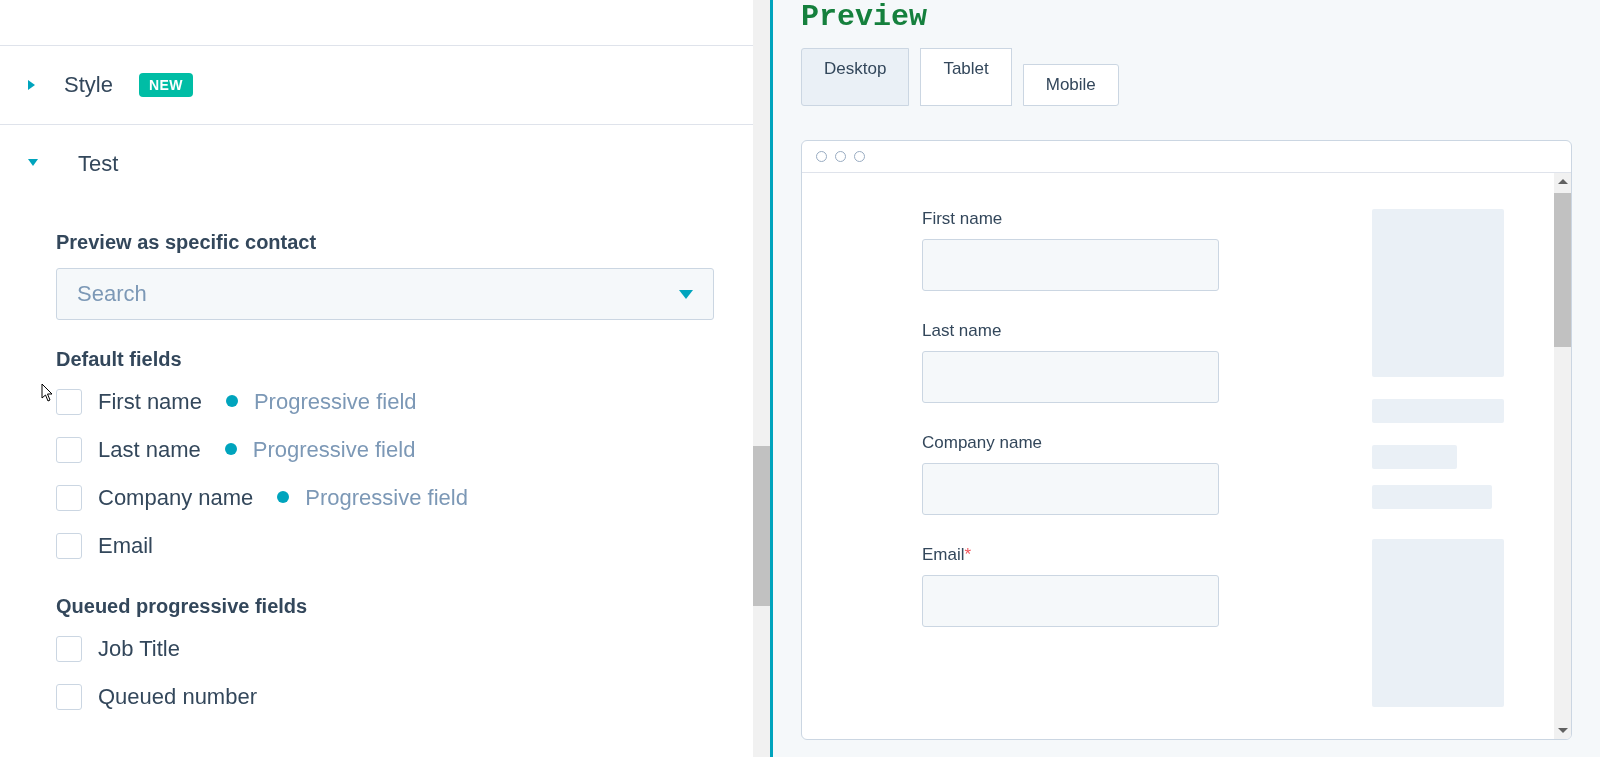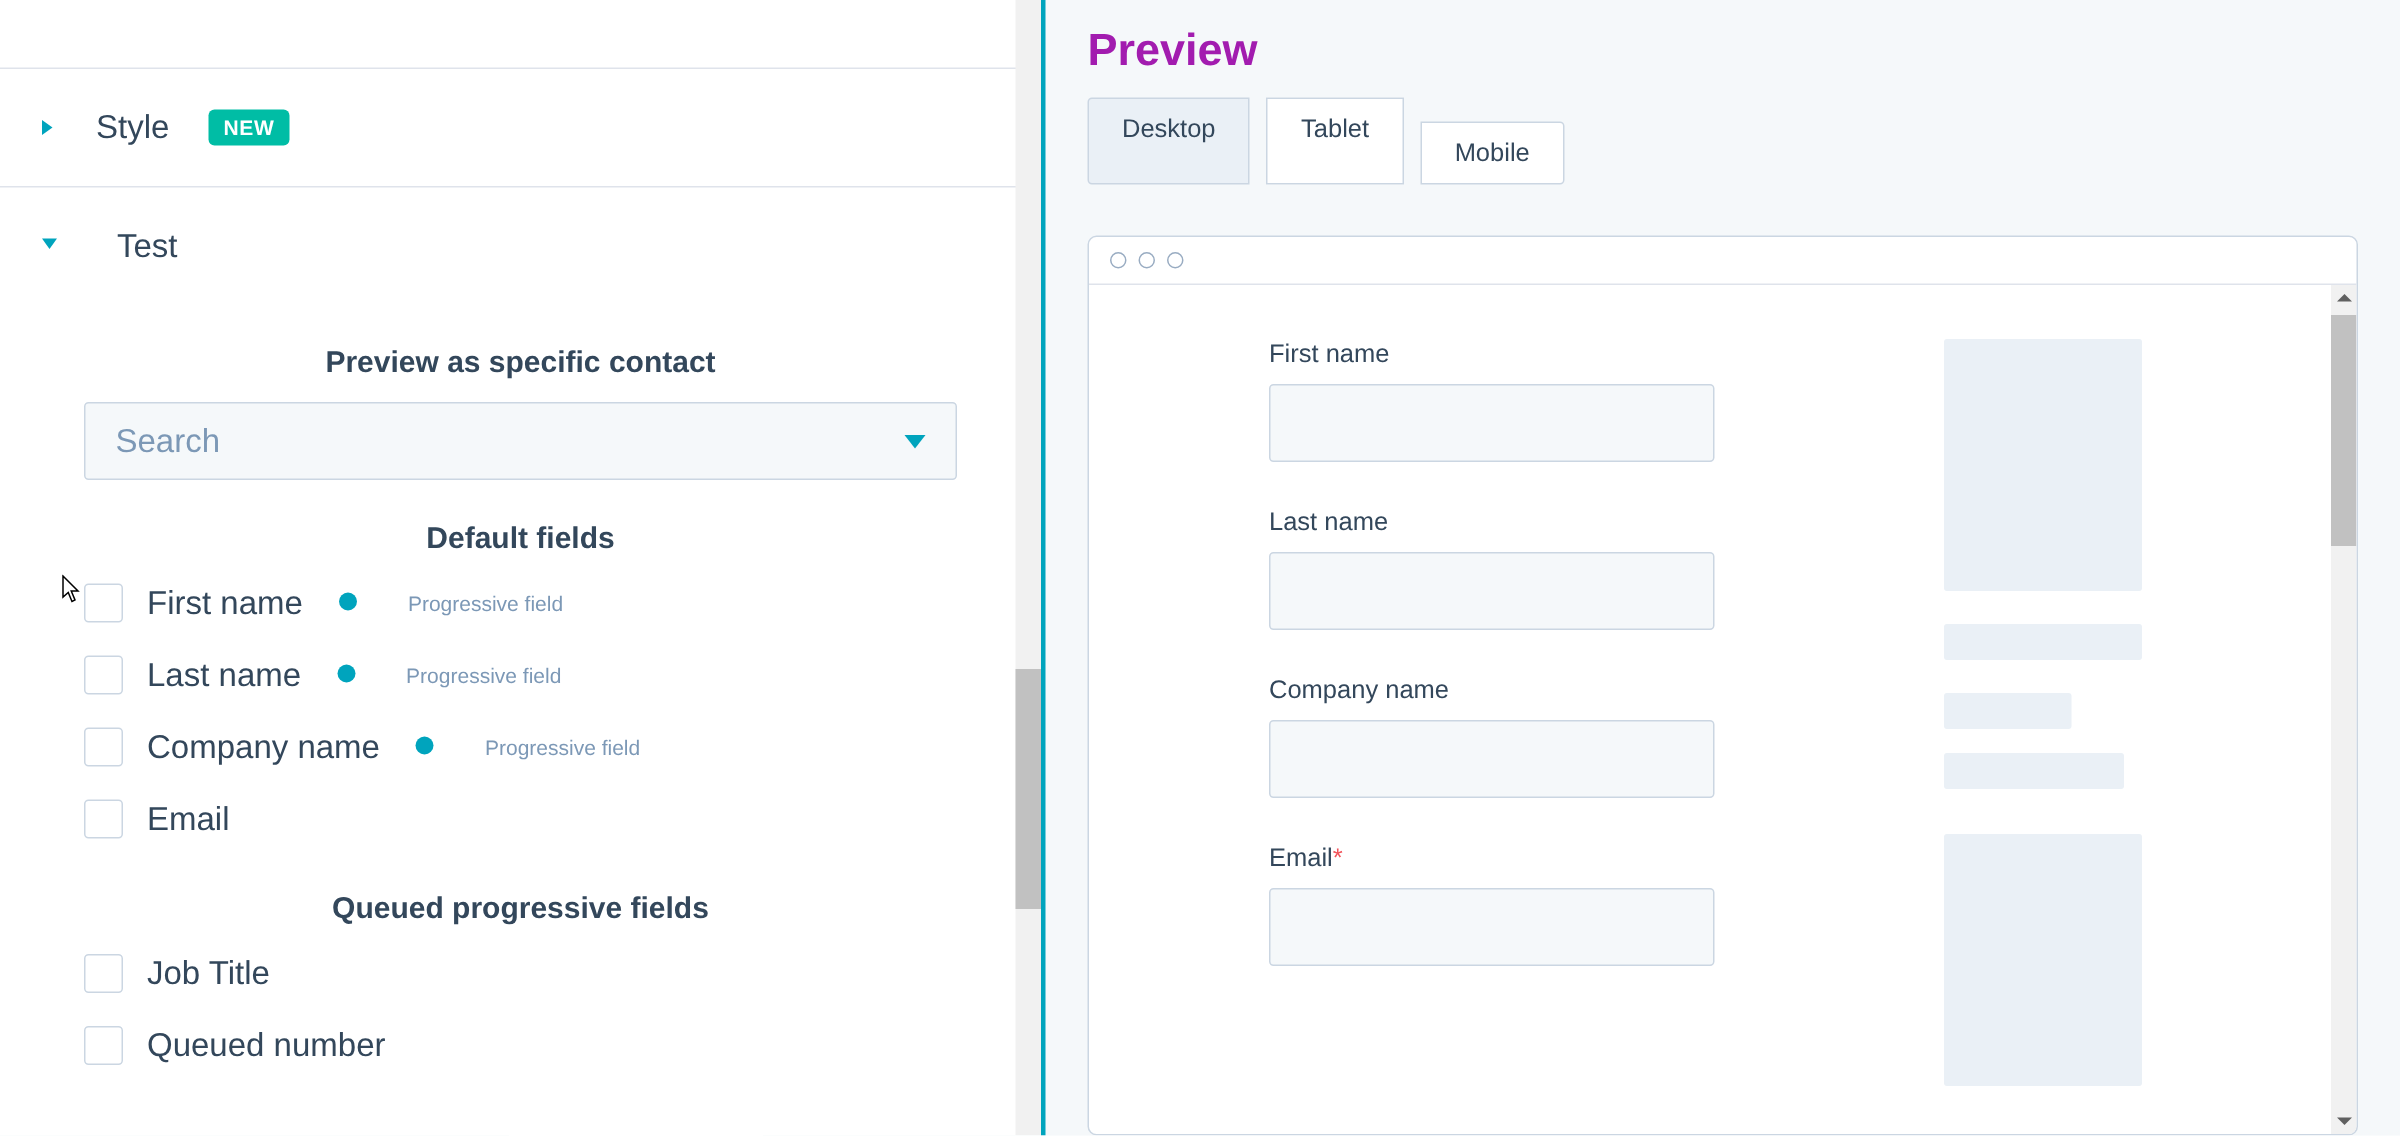--- a/index.html
+++ b/index.html
@@ -10,26 +10,25 @@
     body {
       font-family: -apple-system, BlinkMacSystemFont, "Segoe UI", Helvetica, Arial, sans-serif;
       width: 1600px;
       height: 757px;
       overflow: hidden;
       display: flex;
       background: #fff;
     }
     
     .left-panel {
-      width: 694px;
+      width: 770px;
       height: 100%;
       background: #fff;
       position: relative;
       overflow: hidden;
-      text-align: center;
     }
     
     .accordion-row {
       width: 100%;
       border-bottom: 1px solid #dfe3eb;
       padding: 26px 28px;
       display: flex;
       align-items: center;
       gap: 26px;
       cursor: pointer;
@@ -128,23 +127,23 @@
     .prog-dot {
       width: 12px;
       height: 12px;
       background: #00a4bd;
       border-radius: 50%;
       display: inline-block;
       margin-left: 4px;
       margin-bottom: 2px;
     }
     .prog-text {
-      font-size: 14px;
+      font-size: 22px;
       color: #7c98b6;
-      margin-left: 18px;
+      margin-left: 0;
     }
     
     .left-scrollbar-track {
       position: absolute;
       right: 0;
       top: 0;
       width: 17px;
       height: 100%;
       background: #f1f1f1;
     }
@@ -162,23 +161,23 @@
       height: 100%;
       background: #f5f8fa;
       border-left: 3px solid #00a4bd;
       padding: 0 28px 0 28px;
       position: relative;
       overflow: hidden;
     }
     .preview-title {
       font-size: 30px;
       font-weight: 600;
-      color: #a21caf;
-      margin-top: 17px;
+      color: #15803d;
       margin-bottom: 14px;
+      font-family: Liberation Mono, monospace;
     }
     .viewport-tabs {
       display: flex;
       gap: 12px;
       margin-bottom: 34px;
     }
     .viewport-tab {
       border: 1px solid #cbd6e2;
       padding: 10px 22px;
       font-size: 17px;

